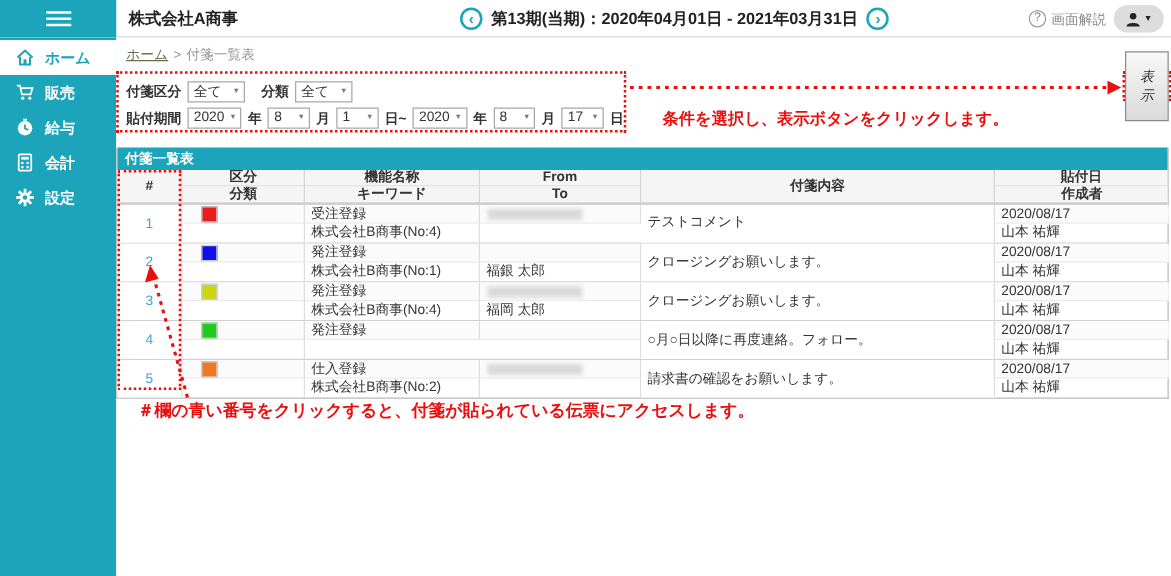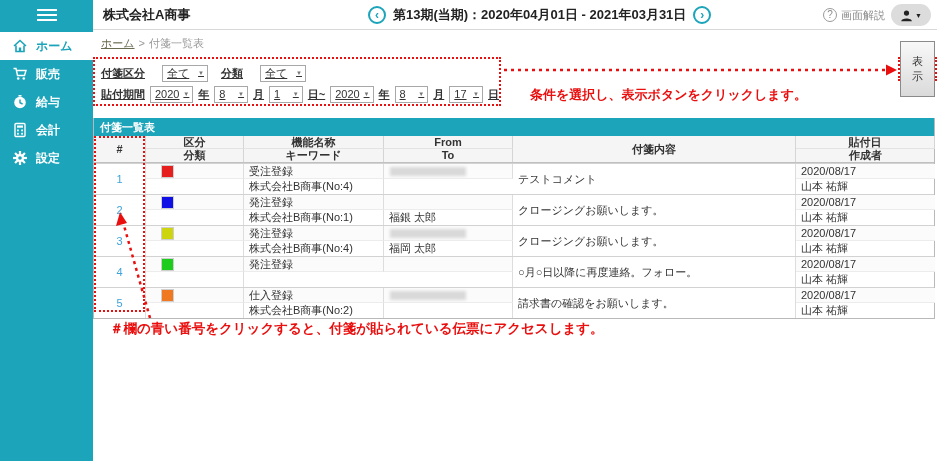--- a/index.html
+++ b/index.html
@@ -33,31 +33,31 @@
   .sideitem svg { flex:0 0 auto; }
   .sideitem.active { background:#fff; color:#1ba4ba; }
 
   
   .main { position:absolute; left:93px; top:30px; width:844px; height:431px; background:#fff; }
   .breadcrumb { position:absolute; left:8px; top:6px; font-size:11px; color:#999; }
   .breadcrumb .bc-link { color:#6b6b50; text-decoration:underline; cursor:pointer; }
   .breadcrumb .bc-sep { margin:0 4px; color:#999; }
 
   .filterbox { position:absolute; left:0px; top:27px; width:408px; height:49px; border:2px dotted #ea0f0f; padding:4px 0 0 6px; }
-  .frow { display:flex; align-items:center; gap:5px; height:20px; margin-bottom:1px;text-decoration:underline; }
+  .frow { display:flex; align-items:center; gap:5px; height:20px; margin-bottom:1px; }
   .flabel { font-size:11px; font-weight:bold; color:#333; white-space:nowrap; }
   .sel { height:17px; background:#fff; border:1px solid #a8a8a8; display:flex; align-items:center;
          justify-content:space-between; padding:0 3px 0 4px; font-size:11px; color:#333; cursor:pointer; }
   .sel .caret { font-size:6px; color:#777; margin-left:3px; }
-  .sel.w46 { width:46px;margin-left:12px; } .sel.w52 { width:52px; } .sel.w40 { width:40px; }
+  .sel.w46 { width:46px; } .sel.w52 { width:52px; } .sel.w40 { width:40px; }
 
   .btnbox { position:absolute; left:805px; top:27px; width:39px; height:24px; border:2px dotted #ea0f0f;
             display:flex; align-items:center; justify-content:center; }
   .winbtn { font-size:11px; color:#333; background:linear-gradient(#f8f8f8,#dadada); border:1px solid #8a8a8a;
-            padding:12px 6px; cursor:pointer; font-family:inherit; }
+            padding:12px 6px; cursor:pointer; font-family:inherit;font-style:italic; }
 
   .hint1 { position:absolute; left:437px; top:56px; font-size:13px; font-weight:bold; color:#ea0f0f; white-space:nowrap; }
   .hint2 { position:absolute; left:17px; top:290px; font-size:13.5px; font-weight:bold; color:#ea0f0f; white-space:nowrap; }
 
   
   .fusen-table { position:absolute; left:0; top:88px; width:842px; border:1px solid #b9b9b9; border-top:none; }
   .ttitle { height:18px; background:#1ba4ba; color:#fff; font-size:11px; font-weight:bold;
             line-height:18px; padding-left:6px; }
   .thead, .trow { display:grid; grid-template-columns:52px 98px 140px 129px 283px 139px; }
   .thead { grid-template-rows:13px 13px; background:#f5f5f5; font-weight:bold; font-size:11px; border-bottom:1px solid #c0c0c0; }
@@ -237,21 +237,21 @@
 
     <div class="trow">
       <div class="c span2" style="grid-area:1/1/3/2;">
           <span class="numlink">1</span>
         </div>
       <div class="c top" style="grid-area:1/2;"><span class="sq" style="background-color: rgb(230, 30, 30);"></span></div>
       <div class="c" style="grid-area:2/2;"></div>
       <div class="c top pad" style="grid-area:1/3;">受注登録</div>
       <div class="c pad" style="grid-area:2/3;">株式会社B商事(No:4)</div>
       <div class="c top" style="grid-area:1/4;"><span class="blurbox"></span></div>
-      <div class="c span2 content" style="grid-area:1/5/3/6;">テストコメント</div>
+      <div class="c span2 content" style="grid-area:1/5/3/6;font-family:Liberation Mono, monospace;">テストコメント</div>
       <div class="c top pad last" style="grid-area:1/6;">2020/08/17</div>
       <div class="c pad last" style="grid-area:2/6;">山本 祐輝</div>
     </div>
 
     <div class="trow">
       <div class="c span2" style="grid-area:1/1/3/2;">
           <span class="numlink">2</span>
         </div>
       <div class="c top" style="grid-area:1/2;"><span class="sq" style="background-color: rgb(15, 15, 230);"></span></div>
       <div class="c" style="grid-area:2/2;"></div>

